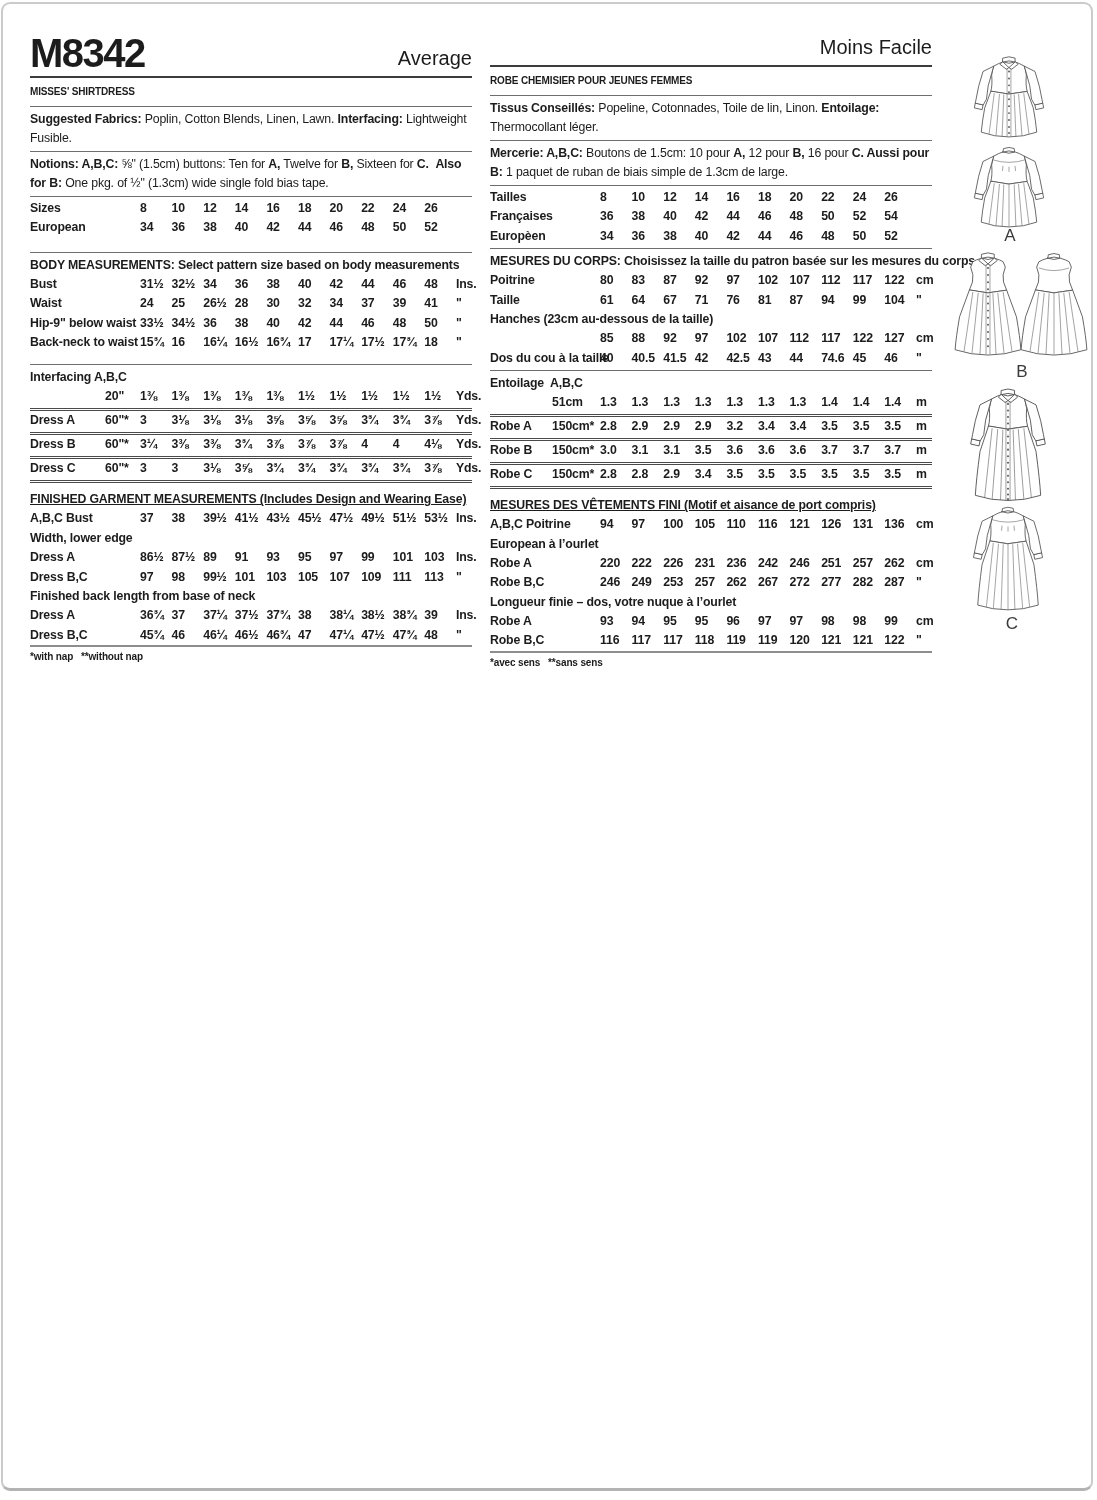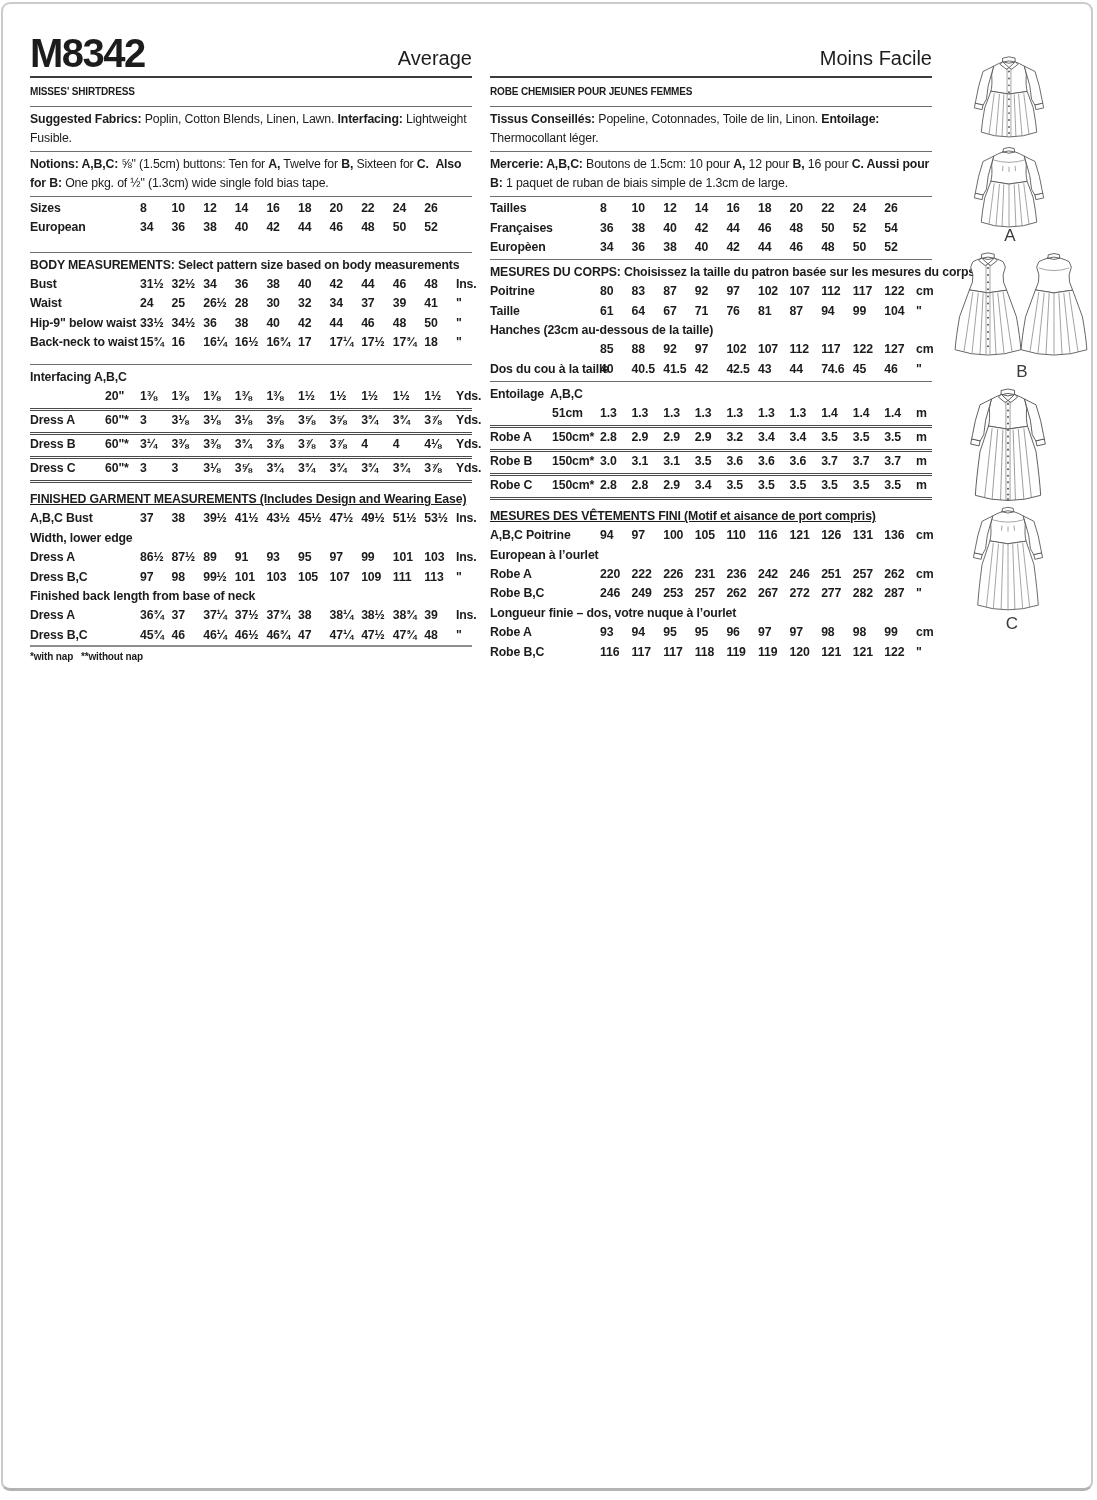--- a/index.html
+++ b/index.html
@@ -569,20 +569,24 @@
         <div class="tcell">118</div>
         <div class="tcell">119</div>
         <div class="tcell">119</div>
         <div class="tcell">120</div>
         <div class="tcell">121</div>
         <div class="tcell">121</div>
         <div class="tcell">122</div>
         <div class="tunit">"</div>
       </div>
     </div>
+  <div class="footblock">
+    <div class="footrule"></div>
+    <div class="footnote">*avec sens&nbsp;&nbsp;&nbsp;**sans sens</div>
+  </div>
 </div>
 
 <div class="views">
 
   <svg style="left:22px;top:0px" width="78" height="87" viewBox="0 0 90 100">
     <path class="dress" d="M38,9 Q34,10 27,14 L25,24 Q26,36 24,43 L45,46 L66,43 Q64,36 65,24 L63,14 Q56,10 52,9 Q45,12 38,9 Z"></path>
     <path class="dress" d="M27,14 L15,20 Q9,38 7,52 L6,57 L15,59 L19,52 Q20,36 25,22 Z"></path>
     <path class="dress" d="M6,57 L5,62 L14,64 L15,59 Z"></path>
     <path class="dress" d="M63,14 L75,20 Q81,38 83,52 L84,57 L75,59 L71,52 Q70,36 65,22 Z"></path>
     <path class="dress" d="M84,57 L85,62 L76,64 L75,59 Z"></path>

